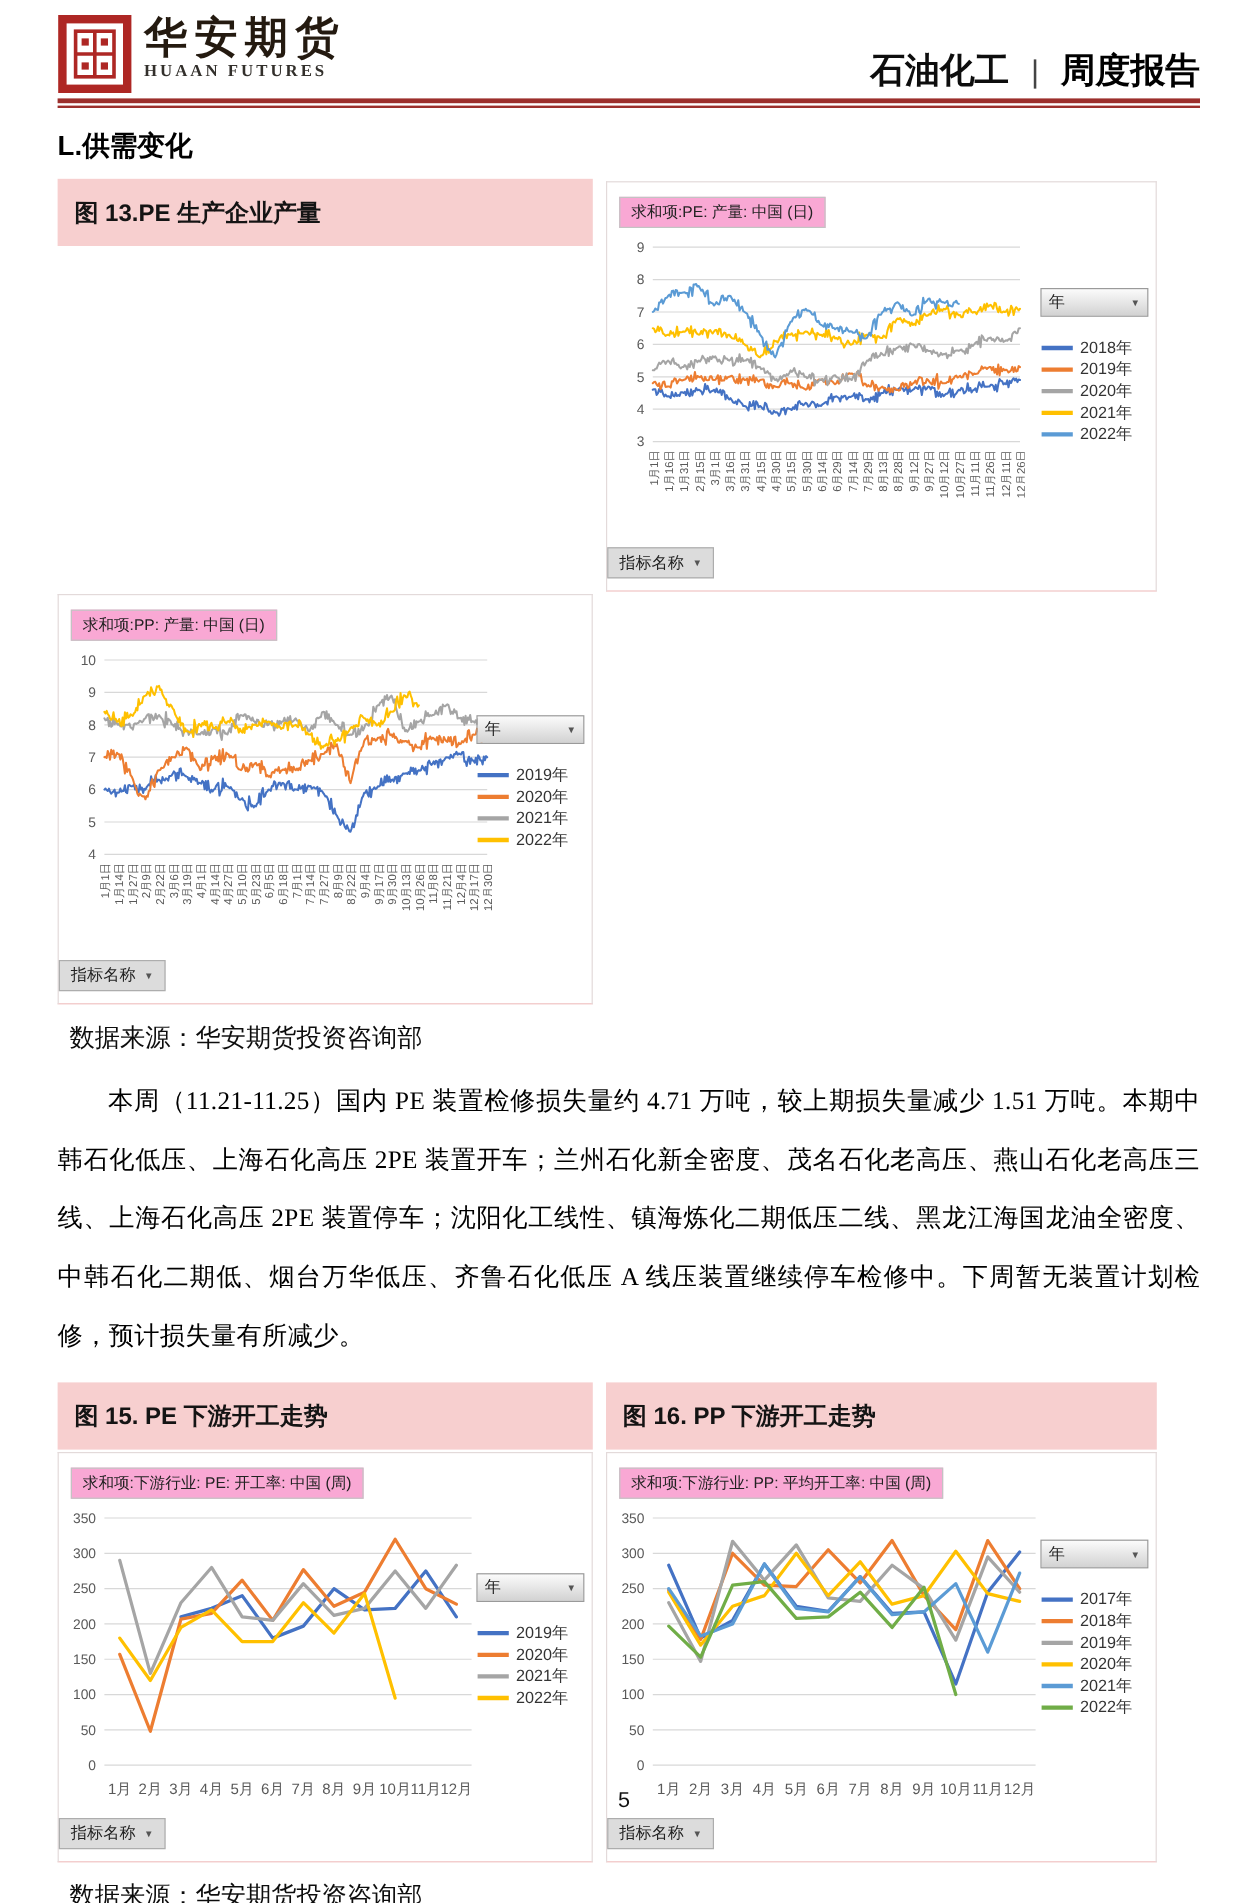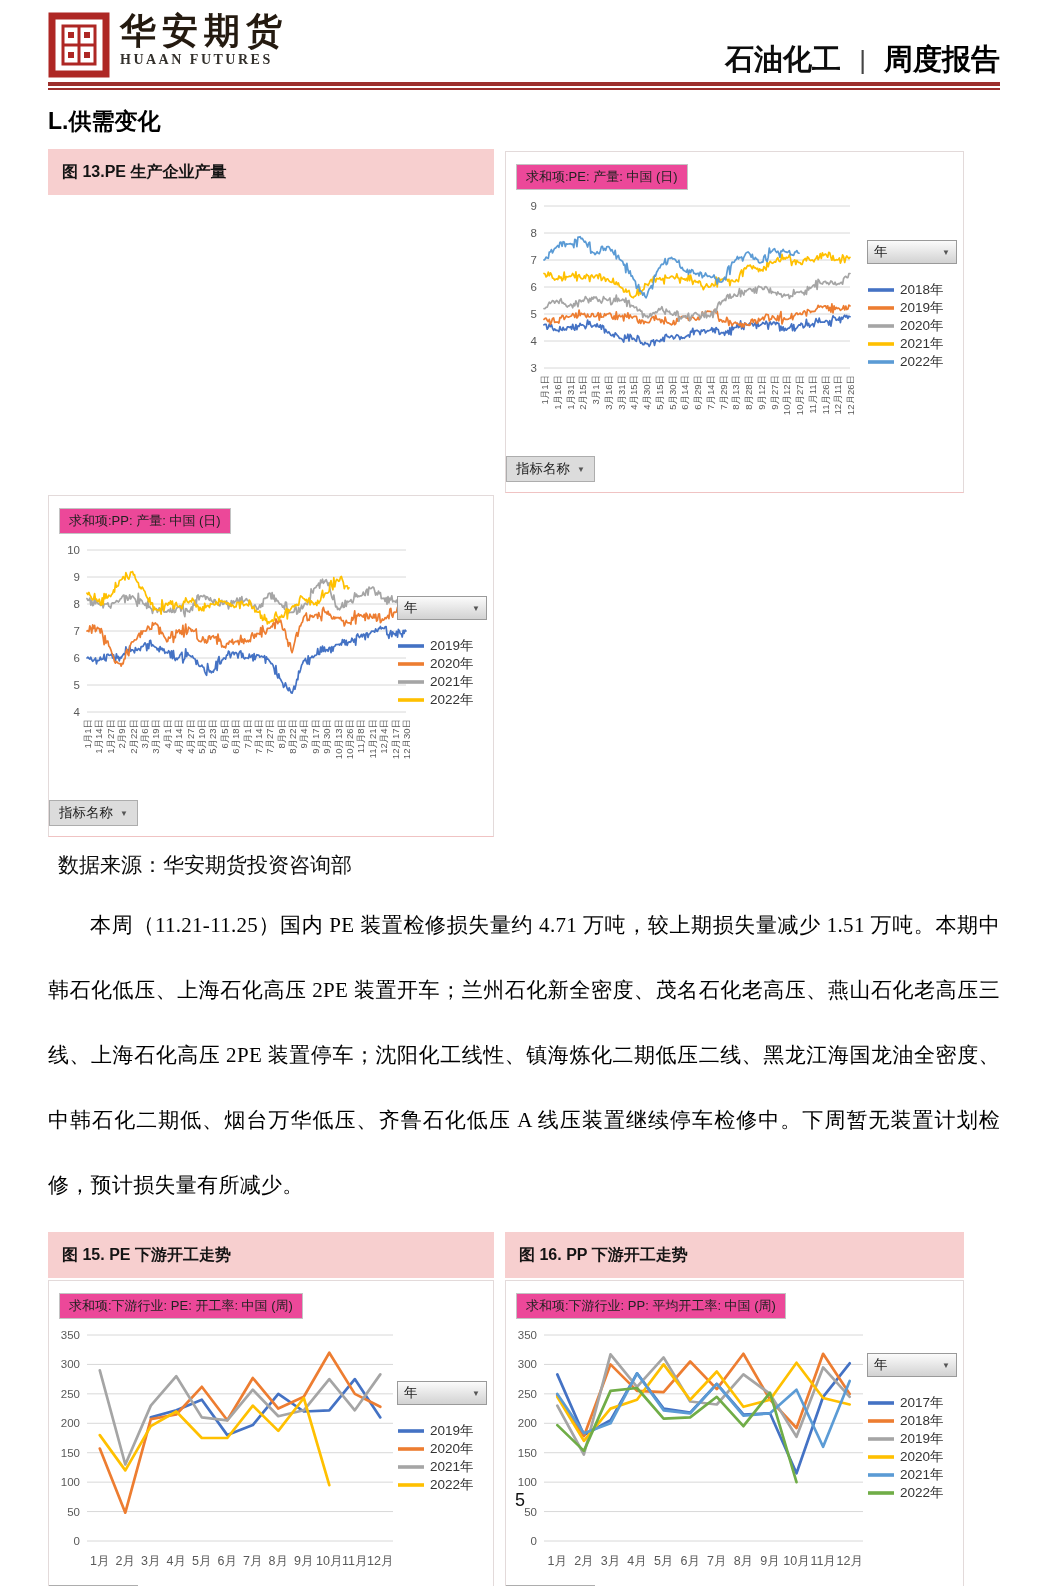--- a/index.html
+++ b/index.html
@@ -17,45 +17,45 @@
   .doc-title{font-size:29px;line-height:1;padding-bottom:4px;white-space:nowrap;}
   .doc-title .cat{font-weight:600;color:#0d0d0d;}
   .doc-title .sep{font-weight:300;color:#444;padding:0 10px;font-size:26px;}
   .doc-title .typ{font-weight:bold;color:#000;}
   .rule{width:952px;margin-top:4px;border-top:4px solid #9c2f2c;border-bottom:2px solid #9c2f2c;height:2px;}
 
   .section-heading{font-size:23px;font-weight:bold;color:#000;margin:16px 0 12px 0;}
 
   
   .fig-grid{display:grid;grid-template-columns:446px 459px;column-gap:11px;}
-  .fig-title{background:#f7cfcf;height:46px;display:flex;align-items:center;
-             padding-left:14px;font-size:16px;font-weight:bold;color:#141414;}
+  .fig-title{background:#f7cfcf;height:56px;display:flex;align-items:center;
+             padding-left:14px;font-size:20px;font-weight:bold;color:#141414;}
   .chart-panel{position:relative;height:340px;margin-top:2px;background:#fff;
                border:1px solid #e3dada;border-bottom:1px solid #f0c3c3;}
-  .pivot-label{position:absolute;top:12px;left:10px;background:#ec4899;border:1px solid #c3c3c3;
+  .pivot-label{position:absolute;top:12px;left:10px;background:#f9a8d4;border:1px solid #c3c3c3;
                font-size:13px;color:#222;padding:3px 9px;}
   .plot-wrap{position:absolute;left:6px;top:44px;right:96px;height:252px;}
   .legend{position:absolute;right:6px;width:90px;display:flex;flex-direction:column;gap:17px;}
   .year-filter{height:22px;background:linear-gradient(#fbfbfb,#d2d2d2);border:1px solid #9a9a9a;
                display:flex;align-items:center;justify-content:space-between;
                padding:0 6px;font-size:13.5px;color:#222;cursor:default;}
   .dd-arrow{font-size:8px;color:#555;}
   .legend-item{display:flex;align-items:center;gap:5px;font-size:13.5px;color:#333;height:18px;}
   .indicator-btn{position:absolute;left:0;bottom:10px;background:#dcdcdc;border:1px solid #adadad;
                  font-size:13.5px;color:#222;padding:3px 9px;display:inline-flex;align-items:center;gap:7px;}
   .tick-y{font-size:11.5px;fill:#595959;}
   .tick-x{font-size:9.5px;fill:#595959;}
   .tick-x2{font-size:12.5px;fill:#595959;}
 
   .source-note{font-size:21px;color:#0d0d0d;margin:14px 0 0 10px;}
 
   
   .body-text{margin-top:14px;width:952px;}
   .body-text p{font-family:"Liberation Serif","DejaVu Serif",serif;font-size:21px;color:#000;
-               line-height:65px;text-align:justify;text-indent:2em;margin:0;letter-spacing:0.3px;}
+               line-height:49px;text-align:justify;text-indent:2em;margin:0;letter-spacing:0.3px;}
   .body-text p + p{margin-top:0px;}
 
   .page-number{position:absolute;left:0;width:1040px;text-align:center;top:1490px;font-size:18px;color:#111;}
 </style>
 </head>
 <body>
 
 <div class="page">
 
   <div class="header">

